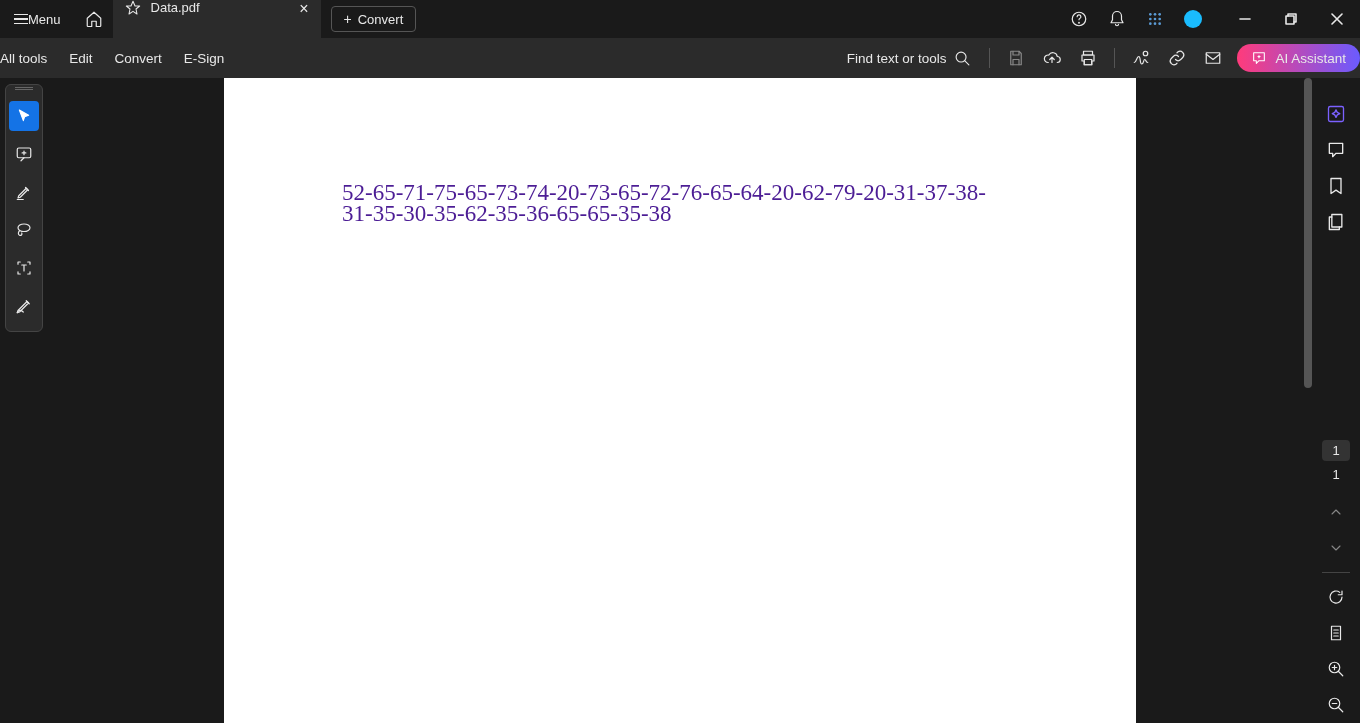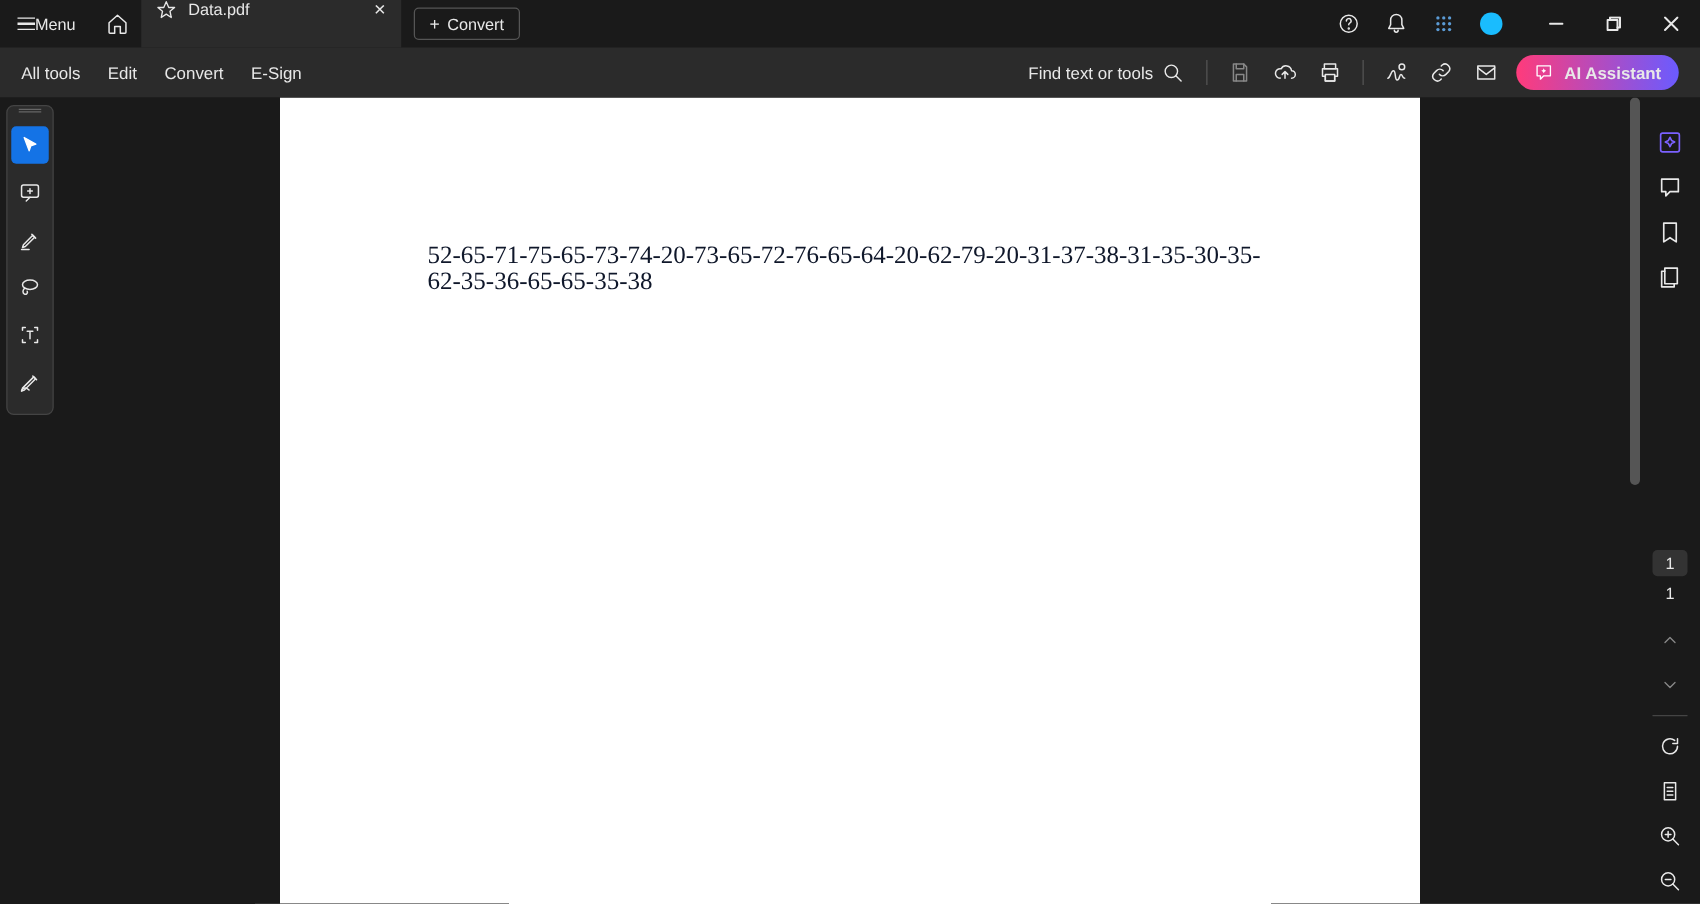--- a/index.html
+++ b/index.html
@@ -18,40 +18,40 @@
 .tab { display: flex; gap: 10px; background: #2b2b2b; height: 38px; padding: 0 12px; width: 208px; }
 .tab-title { font-size: 13px; flex: 1; }
 .close-x { font-size: 16px; cursor: pointer; color: #e8e8e8; }
 .create-btn { margin-left: 10px; display: flex; align-items: center; gap: 6px; border: 1px solid #555; border-radius: 4px; padding: 4px 12px; font-size: 13px; cursor: pointer; }
 .plus { font-size: 14px; }
 .title-spacer { flex: 1; }
 .win-controls { display: flex; margin-left: 10px; }
 .win-btn { width: 46px; height: 38px; display: flex; align-items: center; justify-content: center; cursor: pointer; }
 .avatar { width: 18px; height: 18px; border-radius: 50%; background: #1abcfe; }
 
-.tool-bar { height: 40px; background: #2b2b2b; display: flex; align-items: center; padding: 0 17px; }
+.tool-bar { height: 40px; background: #2b2b2b; display: flex; align-items: center; padding: 0 0; }
 .tool-menu { display: flex; gap: 22px; }
 .tool-menu-item { font-size: 13.5px; cursor: pointer; }
 .tool-spacer { flex: 1; }
 .find-area { display: flex; align-items: center; gap: 8px; font-size: 13.5px; cursor: pointer; padding-right: 10px; margin-left: 42px; }
 .divider { width: 1px; height: 20px; background: #555; margin: 0 8px; }
 .tool-icon { width: 36px; height: 40px; display: flex; align-items: center; justify-content: center; cursor: pointer; }
-.ai-btn { display: flex; align-items: center; gap: 8px; background: linear-gradient(90deg, #ff3b7b, #6b5bff); padding: 6px 14px; border-radius: 20px; font-size: 13.5px; font-weight: 700; cursor: pointer; margin-left: 6px; }
+.ai-btn { display: flex; align-items: center; gap: 8px; background: linear-gradient(90deg, #ff3b7b, #6b5bff); padding: 6px 14px; border-radius: 20px; font-size: 13.5px; font-weight: 400; cursor: pointer; margin-left: 6px; }
 
 .main { display: flex; height: calc(723px - 38px - 40px); background: #1a1a1a; }
 .left-tools { width: 48px; padding: 6px; display: flex; flex-direction: column; align-items: center; }
 .left-panel { width: 38px; background: #2b2b2b; border-radius: 6px; border: 1px solid #444; display: flex; flex-direction: column; align-items: center; padding-bottom: 6px; }
 .left-grip { width: 24px; height: 6px; margin: 2px 0 4px; display: flex; flex-direction: column; gap: 1px; align-items: center; }
 .left-grip span { width: 18px; height: 1px; background: #666; }
 .left-tool { width: 30px; height: 30px; margin: 4px 0; display: flex; align-items: center; justify-content: center; border-radius: 4px; cursor: pointer; }
 .left-tool.active { background: #1473e6; }
 
 .doc-area { flex: 1; display: flex; justify-content: center; overflow: hidden; position: relative; }
 .page { width: 912px; background: #fff; margin-top: 0; height: 100%; position: relative; }
-.page-content { position: absolute; top: 116px; left: 118px; width: 670px; color: #0f172a; font-family: "Times New Roman", serif; font-size: 20px; line-height: 21px; }
+.page-content { position: absolute; top: 104px; left: 118px; width: 670px; color: #4c1d95; font-family: "Times New Roman", serif; font-size: 23px; line-height: 21px; }
 .doc-scroll { position: absolute; right: 0; top: 0; width: 8px; height: 310px; background: #555; border-radius: 4px; }
 
 .right-tools { width: 48px; display: flex; flex-direction: column; align-items: center; padding-top: 18px; gap: 0; }
 .right-tool { width: 36px; height: 36px; display: flex; align-items: center; justify-content: center; cursor: pointer; }
 .right-tool.hl svg { stroke: #7b61ff; }
 .right-spacer { flex: 1; }
 .page-badge { background: #333; border-radius: 4px; padding: 3px 10px; font-size: 13px; margin-bottom: 6px; }
 .page-total { font-size: 13px; margin-bottom: 12px; }
 
 svg { stroke: #e8e8e8; fill: none; stroke-width: 1.6; stroke-linecap: round; stroke-linejoin: round; }

